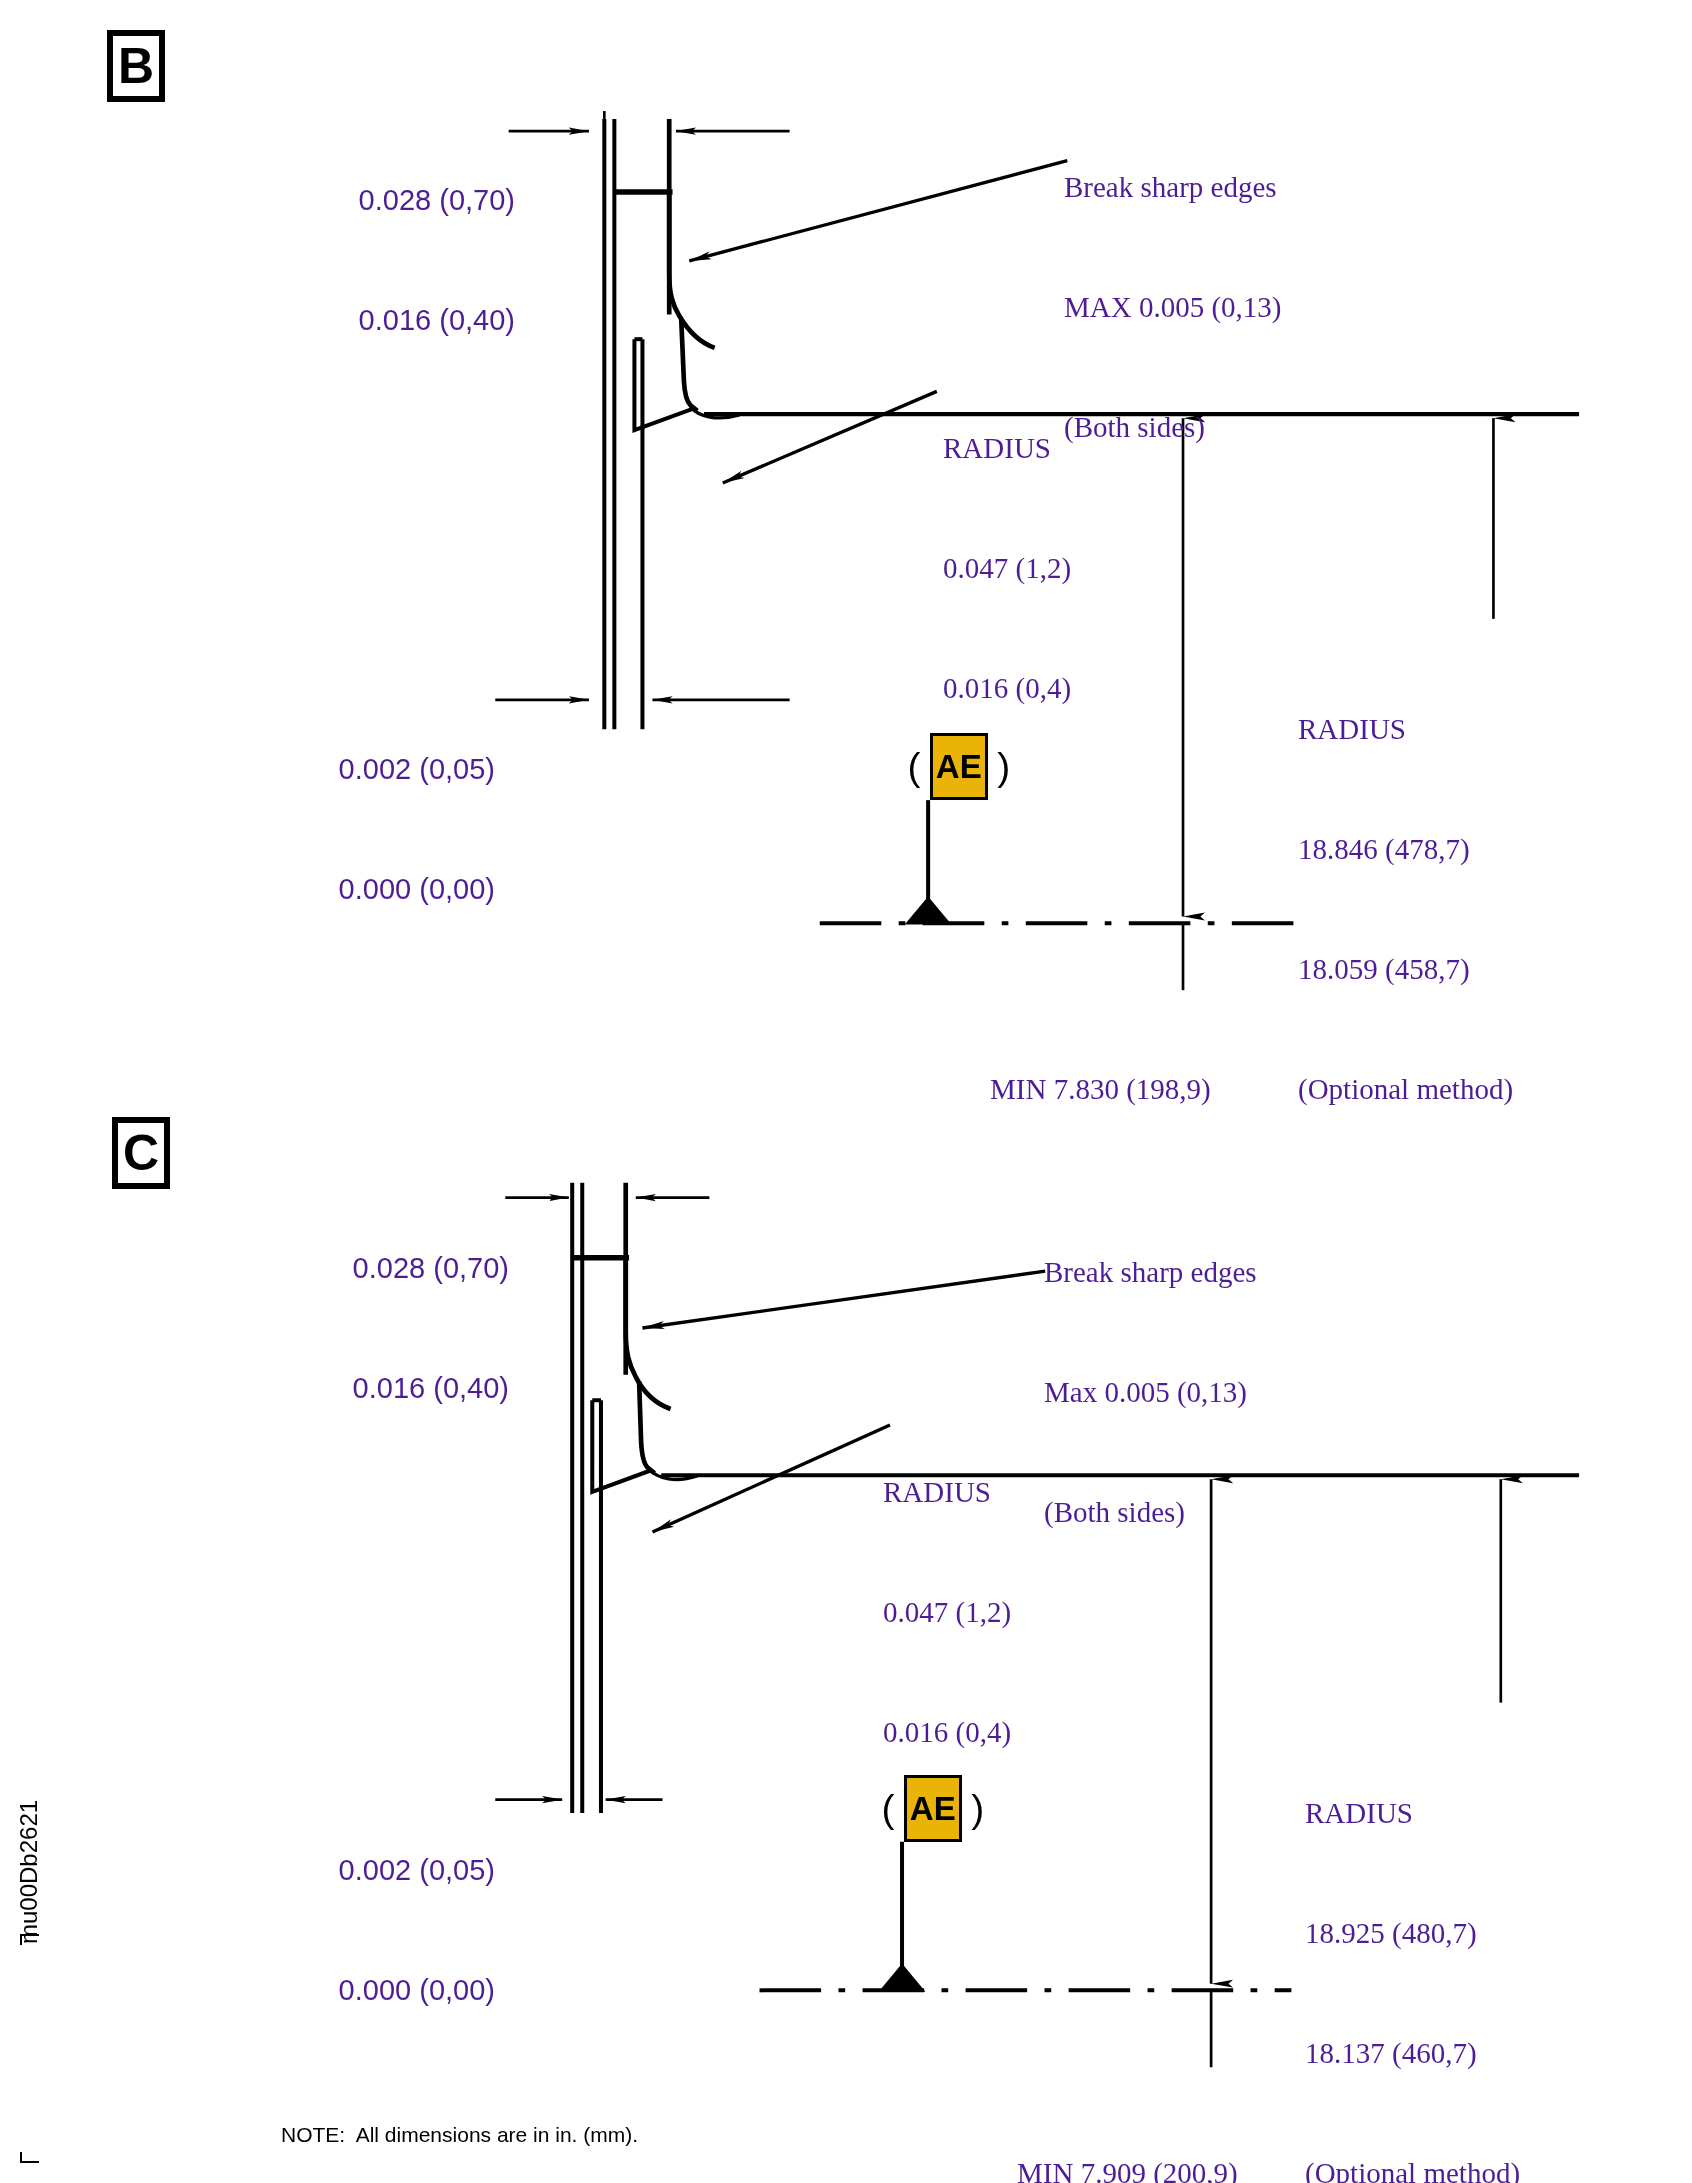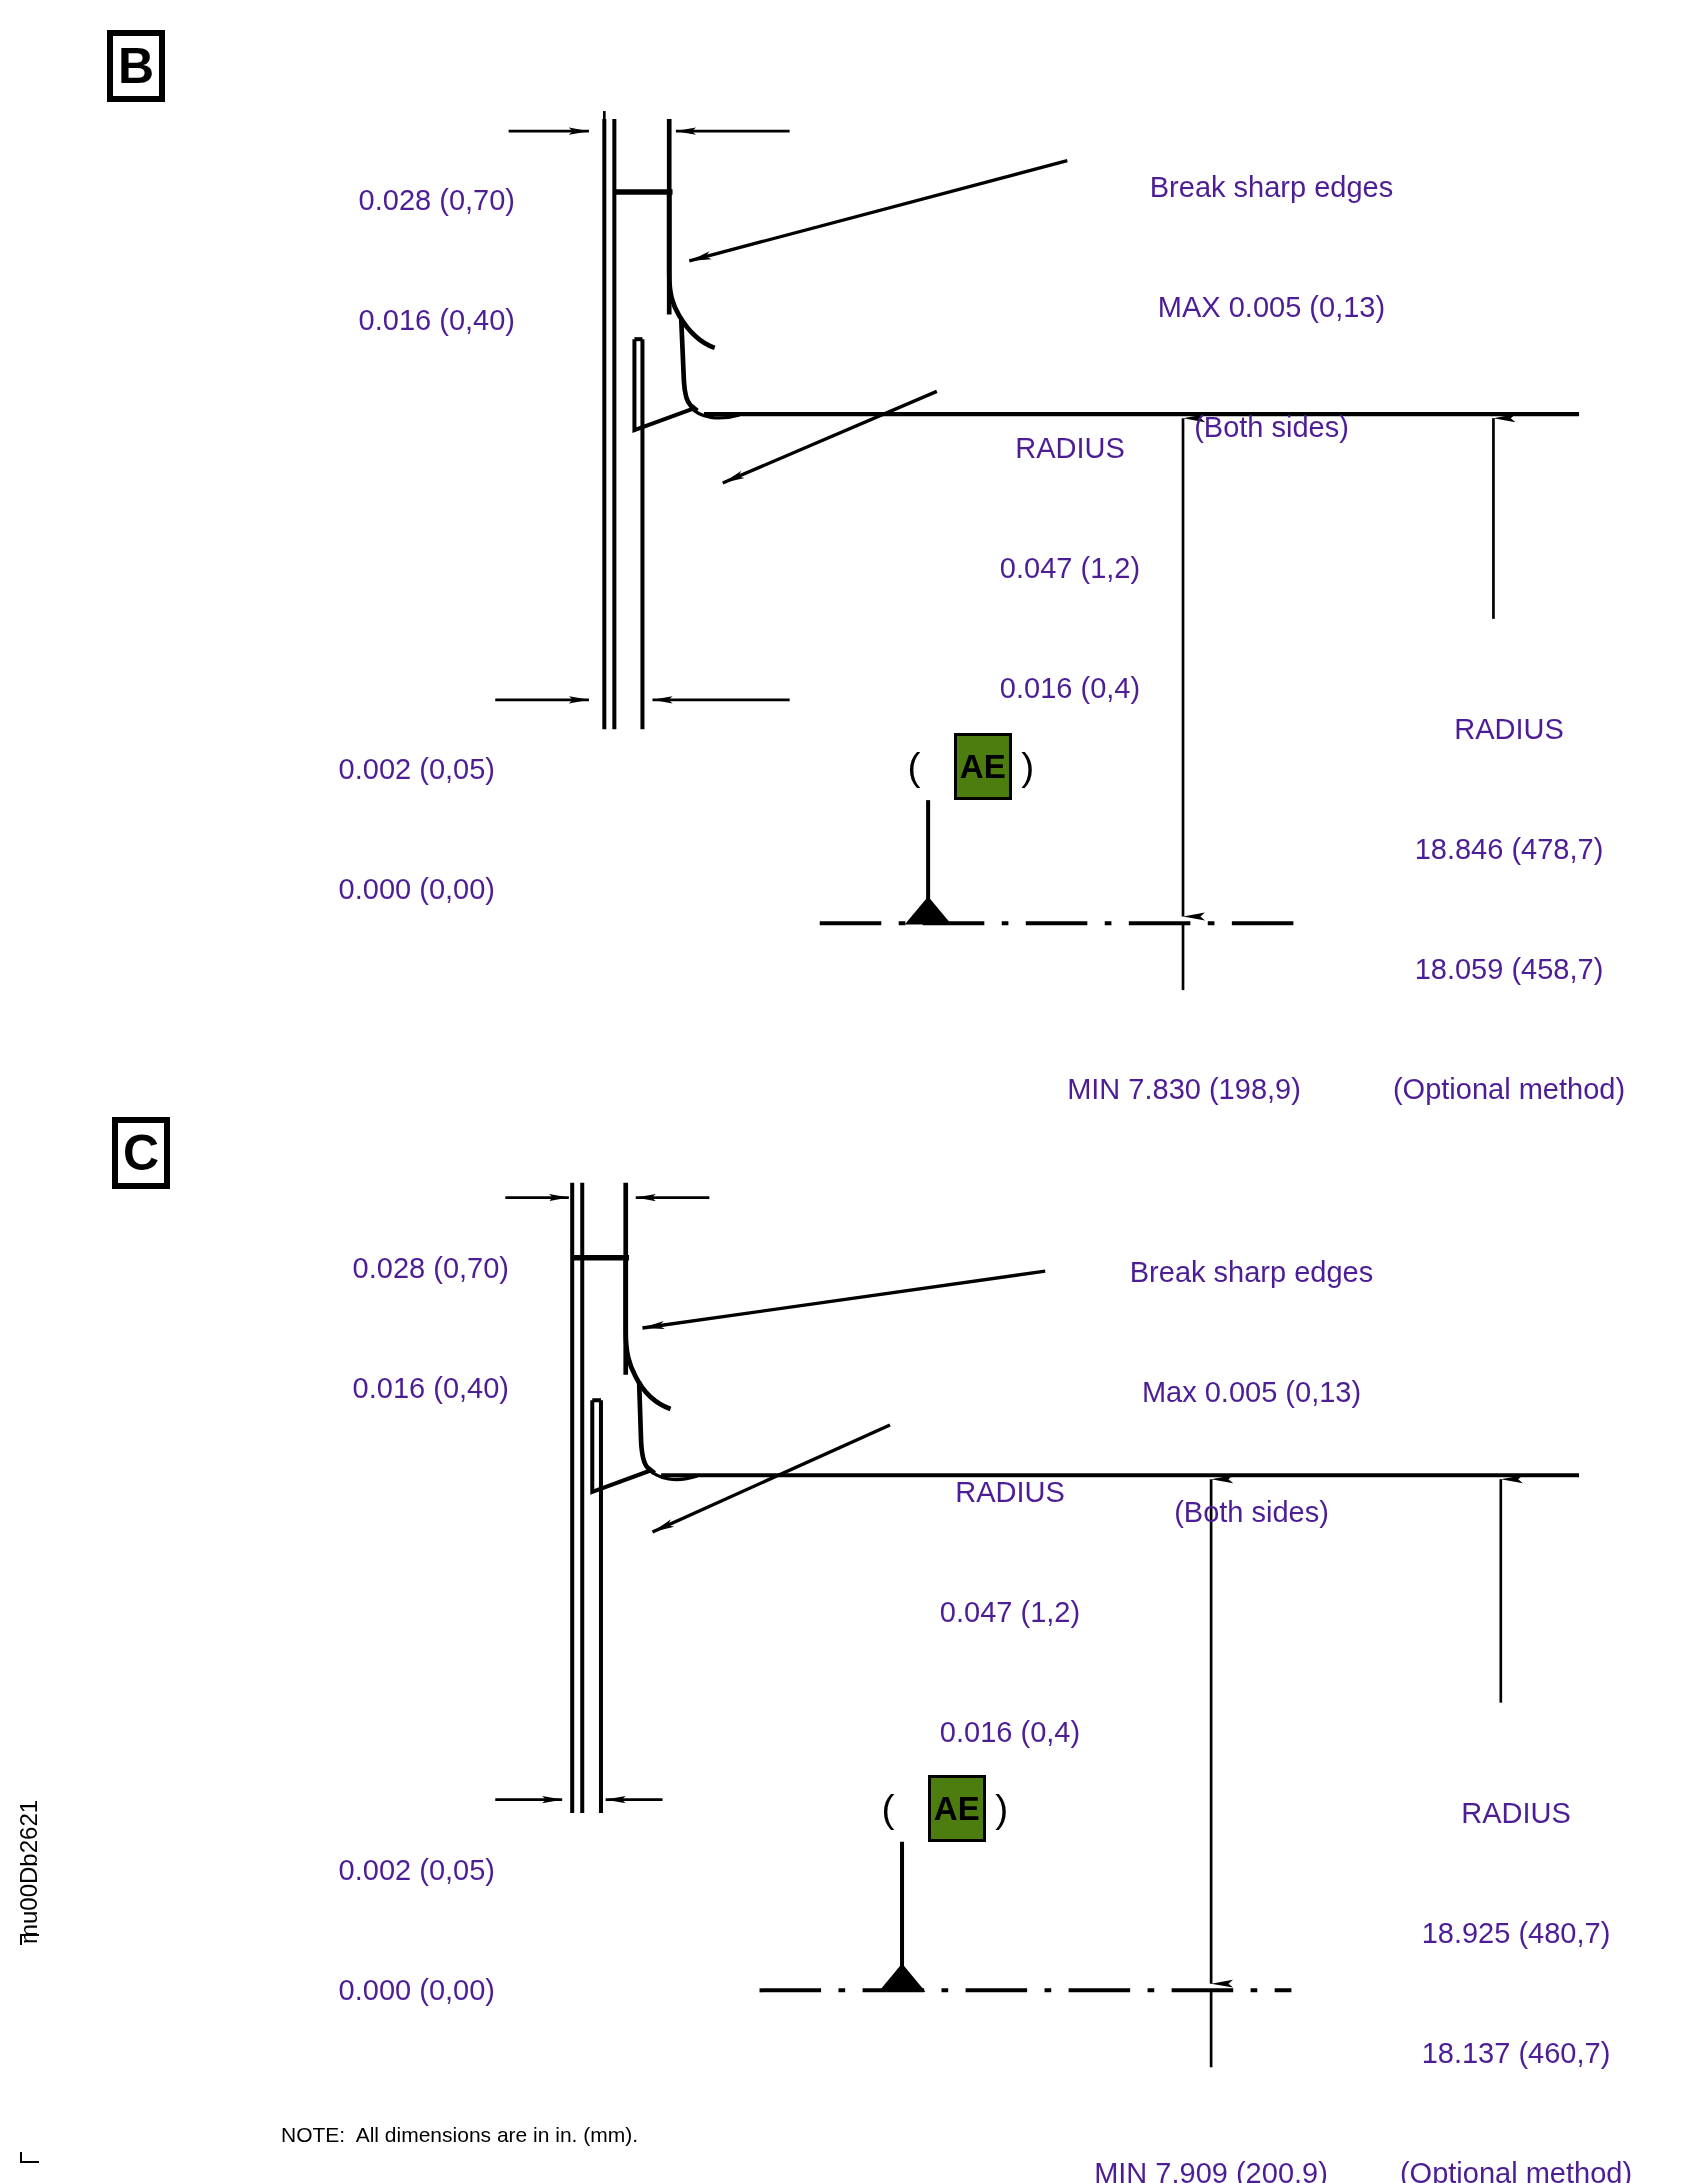--- a/index.html
+++ b/index.html
@@ -51,21 +51,21 @@
 
   
   .txt {
     position: absolute;
     font-size: 29px;
     line-height: 40px;
     white-space: pre;
     color: #4c1d95;
   }
   .txt.right  { text-align: right; }
-  .txt.center { text-align: center; }
+  .txt.center { text-align: left; font-family: Liberation Serif, serif; }
 
   
   .ae-group {
     position: absolute;
     display: flex;
     align-items: center;
     height: 67px;
   }
   .ae-paren {
     font-size: 39px;
@@ -73,22 +73,21 @@
     padding: 0 9.4px;
   }
   .ae-box {
     border: 3.3px solid #000;
     box-sizing: border-box;
     width: 58px;
     height: 67px;
     display: flex;
     align-items: center;
     justify-content: center;
-    background: #4d7c0f;
-    margin-left: 24px;
+    background: #eab308;
   }
   .ae-box span {
     font-size: 33px;
     font-weight: bold;
     line-height: 1;
   }
   #ae-group-b { left: 898px; top: 733px; }
   #ae-group-c { left: 872px; top: 1775px; }
 
   

